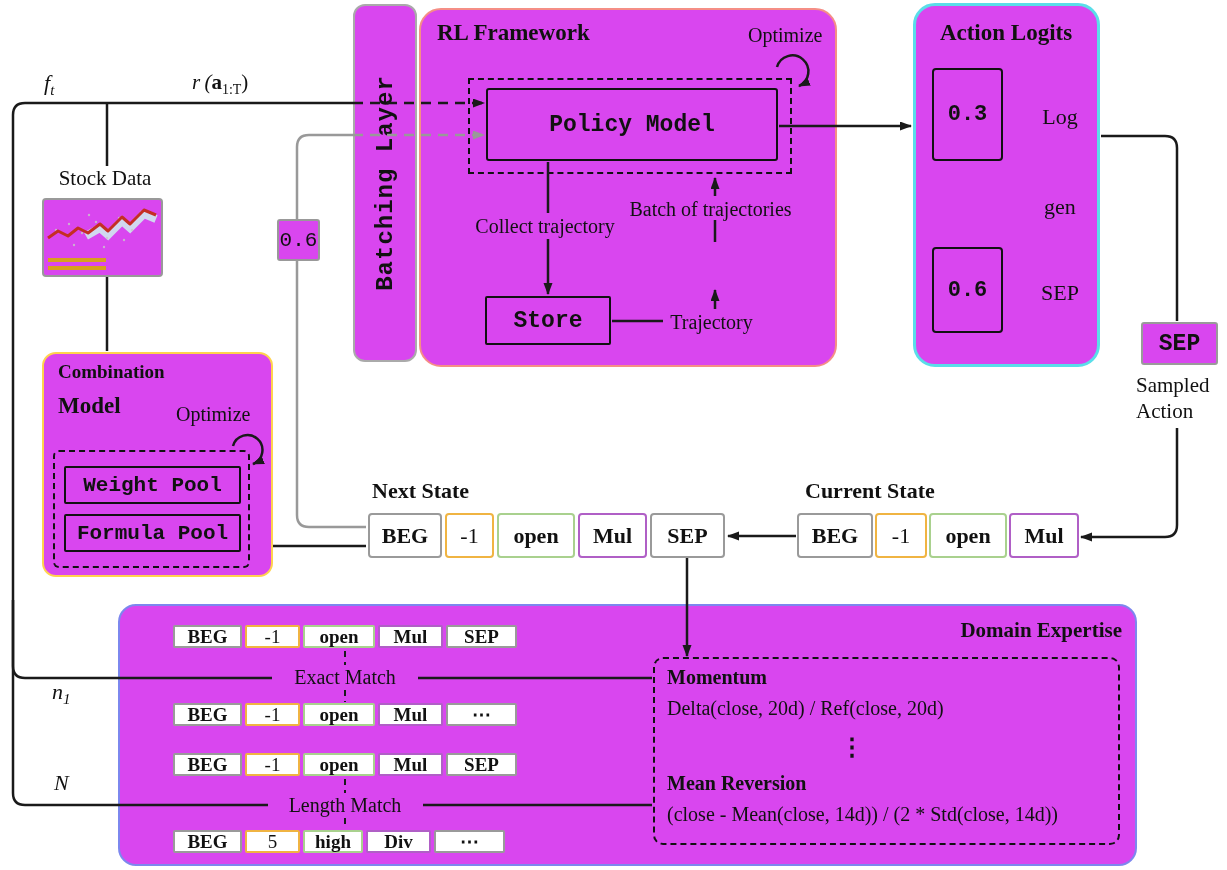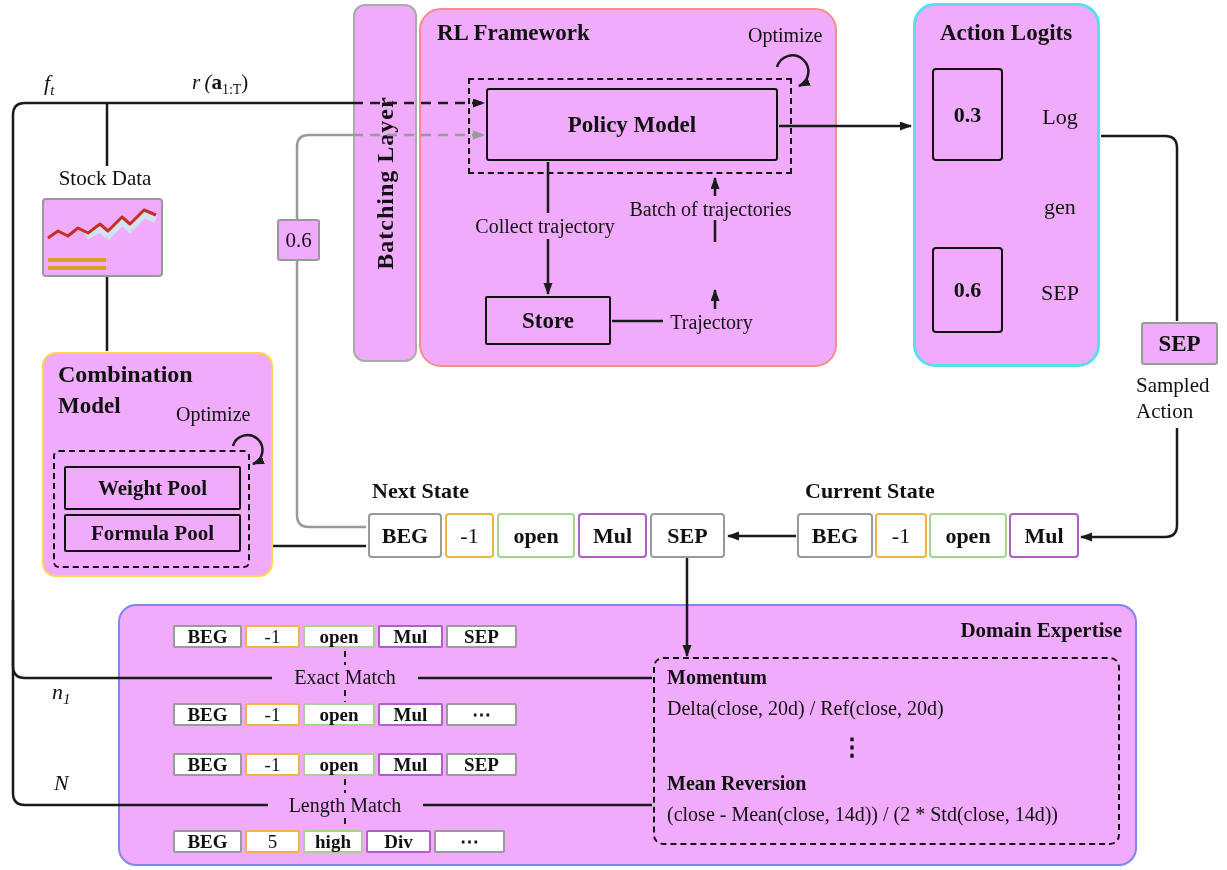--- a/index.html
+++ b/index.html
@@ -1,18 +1,18 @@
 <!DOCTYPE html>
 <html style="--orange: #f0b442; --green: #a9d18e; --purple: #b05fc6; --gray: #9a9a9a; --red-frame: #f58e86; --cyan-frame: #5adee9; --yellow-frame: #ffd24f; --blue-frame: #7d87ee; --line: #1a1a1a; --gray-line: #999999;"><head>
 <meta charset="utf-8">
 <style>
   html,body{margin:0;padding:0;background:#fff;}
   #canvas{position:relative;width:1227px;height:870px;background:#fff;font-family:"Liberation Serif","DejaVu Serif",serif;color:#111;overflow:hidden;}
   .abs{position:absolute;box-sizing:border-box;}
-  .box{position:absolute;box-sizing:border-box;background:#f0abfc;}
+  .box{position:absolute;box-sizing:border-box;background:#d946ef;font-family:Liberation Mono, monospace;}
   .center{display:flex;align-items:center;justify-content:center;}
   .bold{font-weight:bold;}
   svg{position:absolute;left:0;top:0;}
   .math{font-style:italic;}
   .token{display:inline-flex;align-items:center;justify-content:center;background:#fff;box-sizing:border-box;font-weight:bold;}
   .row-lg .token{height:45px;border-width:2.5px;border-style:solid;border-radius:4px;font-size:22px;}
   .row-sm .token{height:23px;border-width:2px;border-style:solid;border-radius:2px;font-size:19px;}
   .tk-gray{border-color:var(--gray);}
   .tk-orange{border-color:var(--orange);}
   .tk-green{border-color:var(--green);}
@@ -95,25 +95,25 @@
       <rect x="4" y="58" width="58" height="4" fill="#d8a01d"></rect>
       <rect x="4" y="66" width="58" height="4" fill="#d8a01d"></rect>
     </svg>
   </div>
 
   <div class="box center" style="left:277px;top:219px;width:43px;height:42px;border:2px solid #999;border-radius:3px;font-size:21px;">
     <span>0.6</span>
   </div>
 
   <div class="box" style="left:42px;top:352px;width:231px;height:225px;border:2.5px solid var(--yellow-frame);border-radius:14px;"></div>
-  <div class="abs bold" style="left:58px;top:361px;font-size:24px;">Combination</div>
+  <div class="abs bold" style="left:58px;top:361px;font-size:19px;">Combination</div>
   <div class="abs bold" style="left:58px;top:393px;font-size:23px;">Model</div>
   <div class="abs" style="left:176px;top:403px;font-size:20px;">Optimize</div>
   <div class="abs" style="left:53px;top:450px;width:197px;height:118px;border:2px dashed #111;border-radius:6px;"></div>
-  <div class="box center bold" style="left:64px;top:466px;width:177px;height:44px;border:2.5px solid #111;border-radius:2px;font-size:21px;">
+  <div class="box center bold" style="left:64px;top:466px;width:177px;height:38px;border:2.5px solid #111;border-radius:2px;font-size:21px;">
     <span>Weight Pool</span>
   </div>
   <div class="box center bold" style="left:64px;top:514px;width:177px;height:38px;border:2.5px solid #111;border-radius:2px;font-size:21px;">
     <span>Formula Pool</span>
   </div>
 
   <div class="abs bold" style="left:372px;top:478px;font-size:22px;">Next State</div>
   <div class="rowflex row-lg" style="left:368px;top:513px;gap:3px;">
       <span class="token tk-gray" style="width: 74px;">BEG</span>
       <span class="token tk-orange plain" style="width: 49px;">-1</span>

